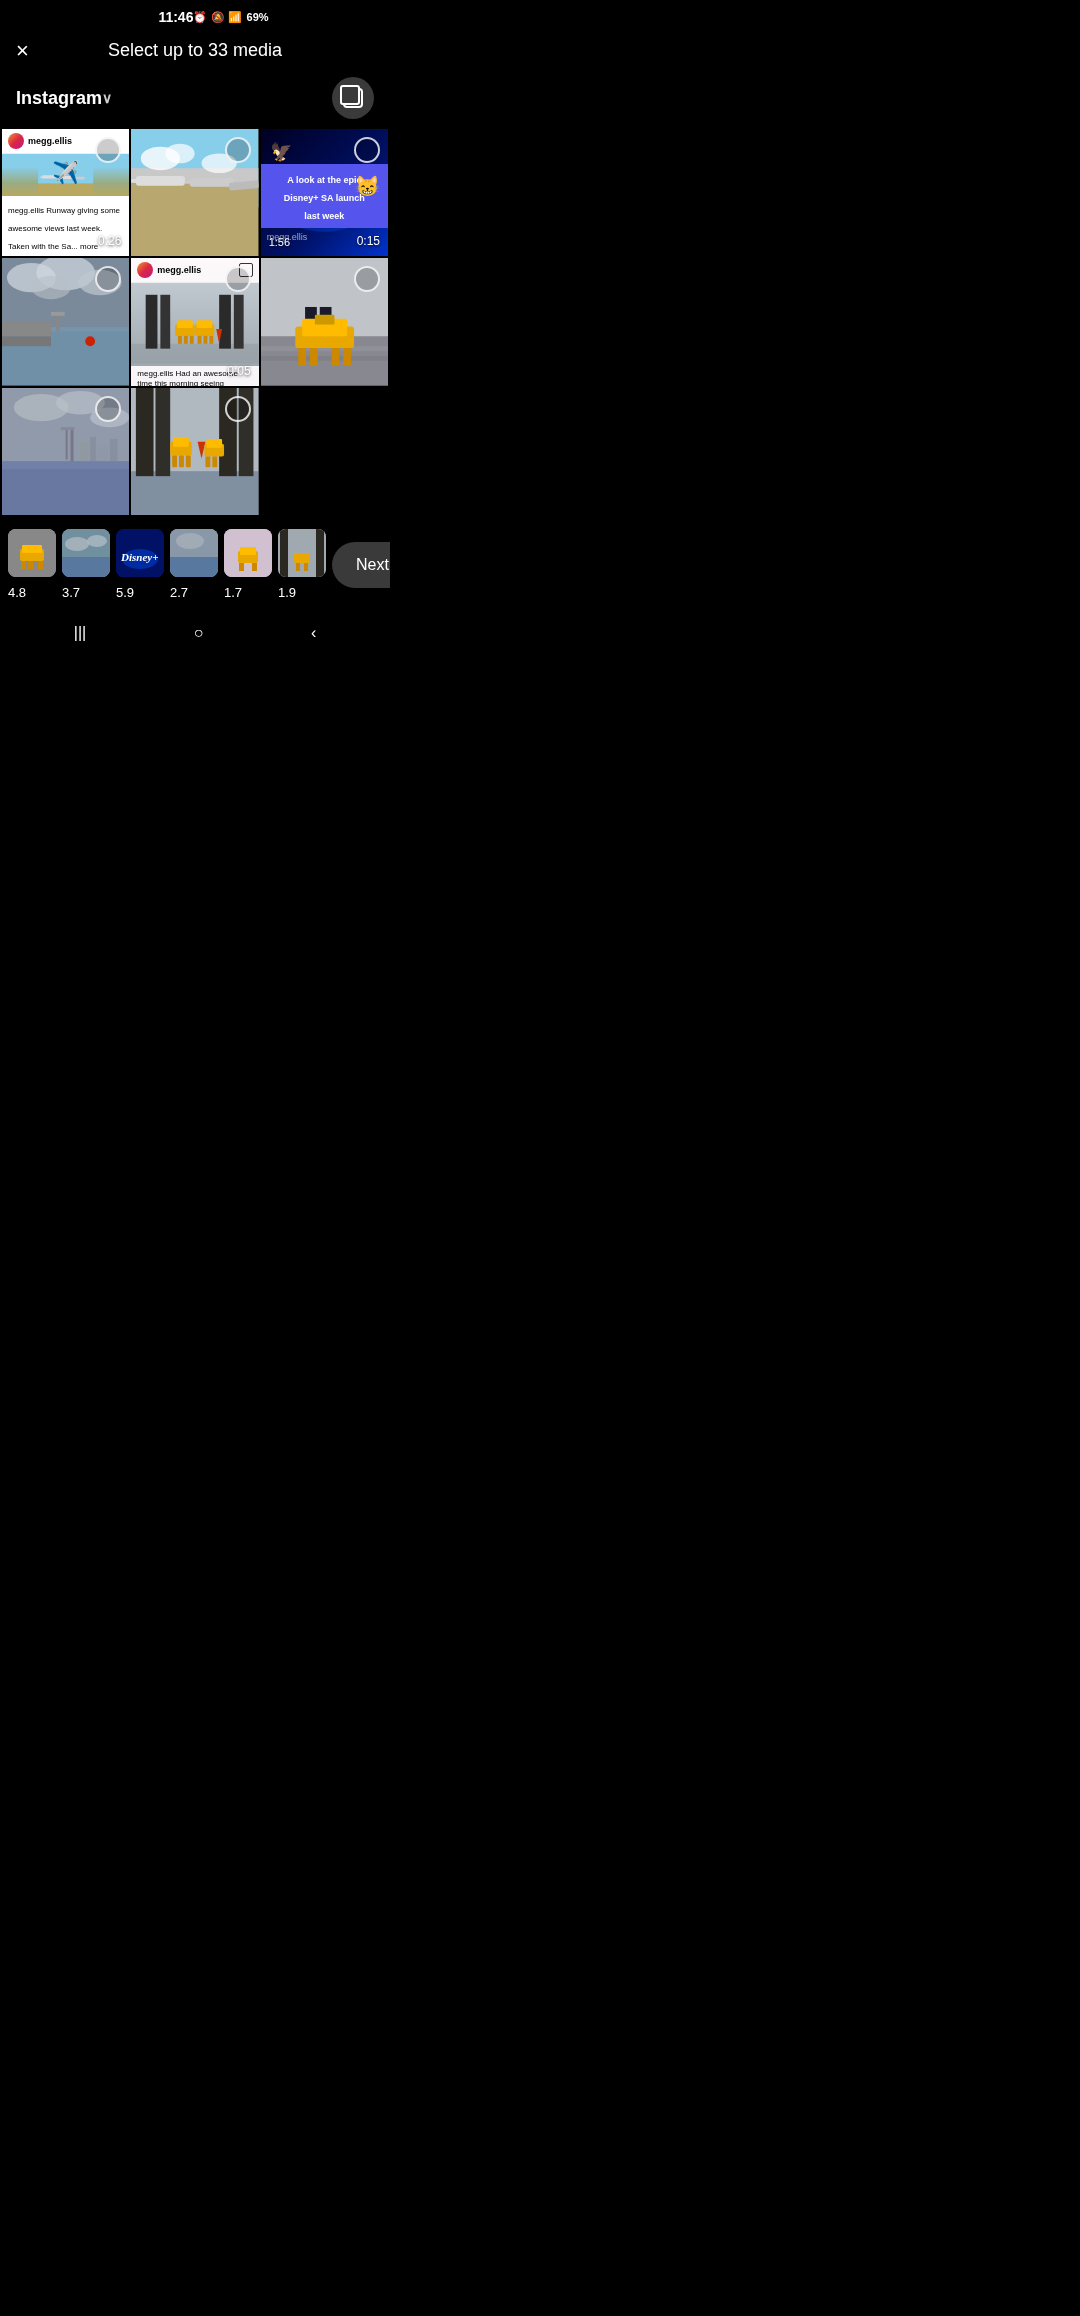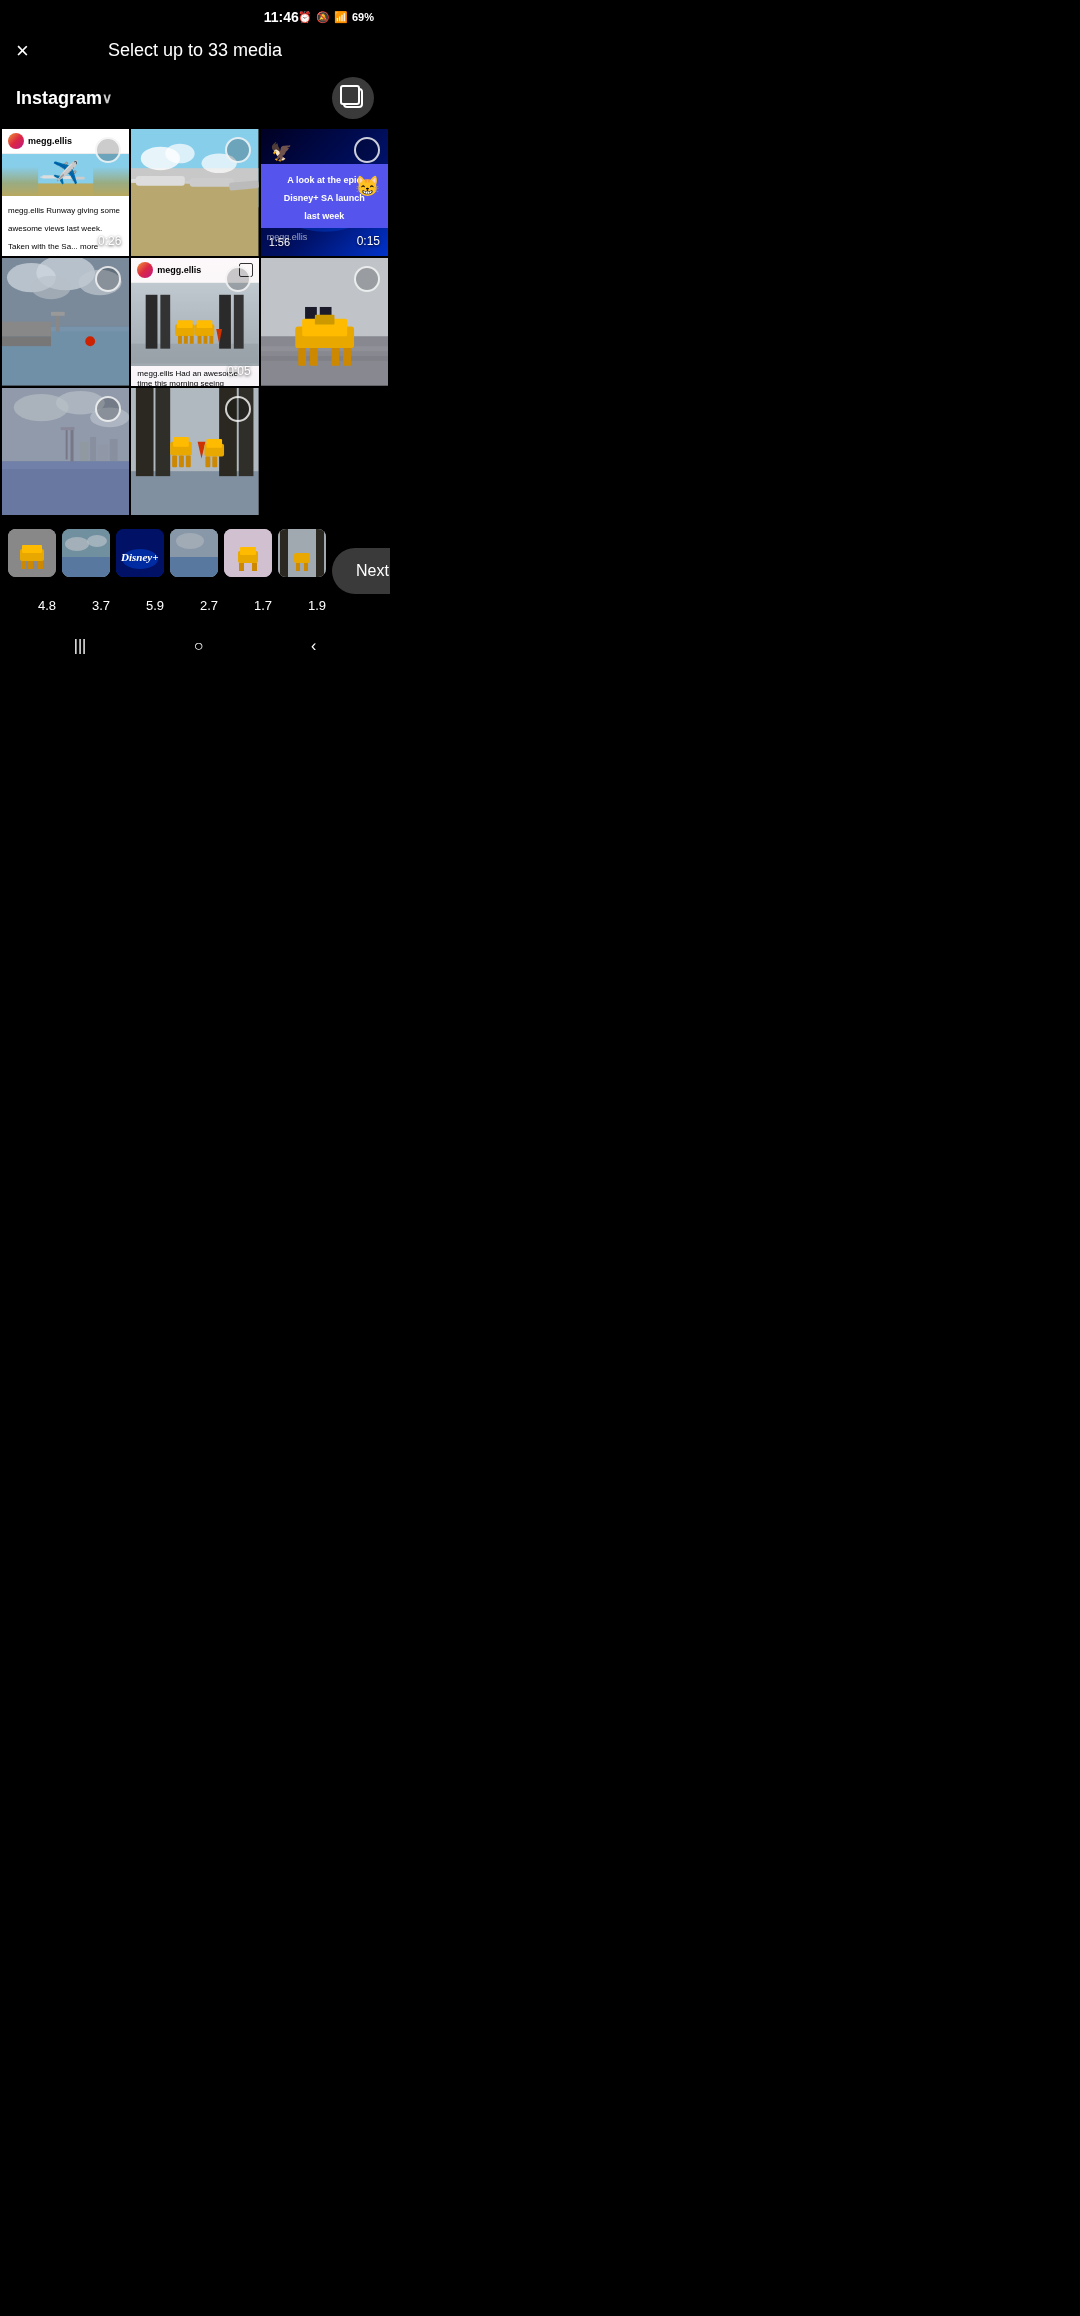--- a/index.html
+++ b/index.html
@@ -11,21 +11,21 @@
       font-family: -apple-system, BlinkMacSystemFont, 'Segoe UI', sans-serif;
       width: 390px;
       min-height: 835px;
       overflow-x: hidden;
       position: relative;
     }
 
     
     .status-bar {
       display: flex;
-      justify-content: flex-end;
+      justify-content: center;
       align-items: center;
       padding: 8px 16px 4px;
       font-size: 12px;
       font-weight: 600;
       height: 30px;
       margin-left: 37px;
     }
     .status-left { font-size: 14px; font-weight: 700; }
     .status-right { display: flex; align-items: center; gap: 4px; font-size: 11px; }
 
@@ -159,22 +159,22 @@
       display: flex;
       align-items: center;
       padding: 10px 8px;
       gap: 6px;
       background: #000;
       margin-top: 4px;
     }
     .thumb-item {
       display: flex;
       flex-direction: column;
-      align-items: flex-end;
-      gap: 21px;
+      align-items: flex-start;
+      gap: 8px;
       cursor: pointer;
     }
     .thumb-img {
       width: 48px;
       height: 48px;
       border-radius: 8px;
       background: #333;
       overflow: hidden;
     }
     .thumb-label {

